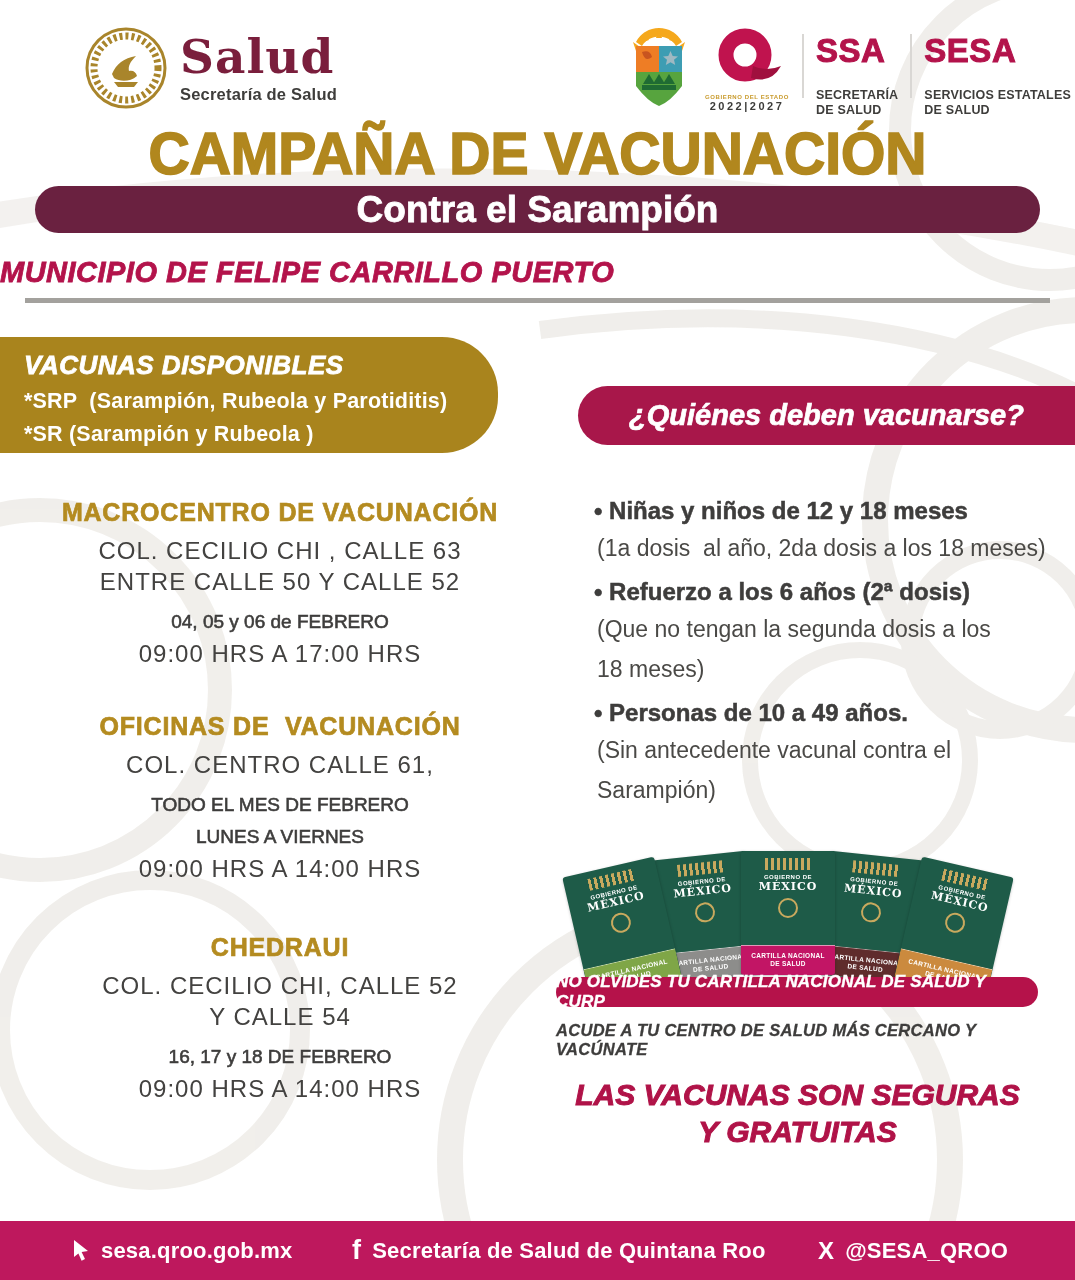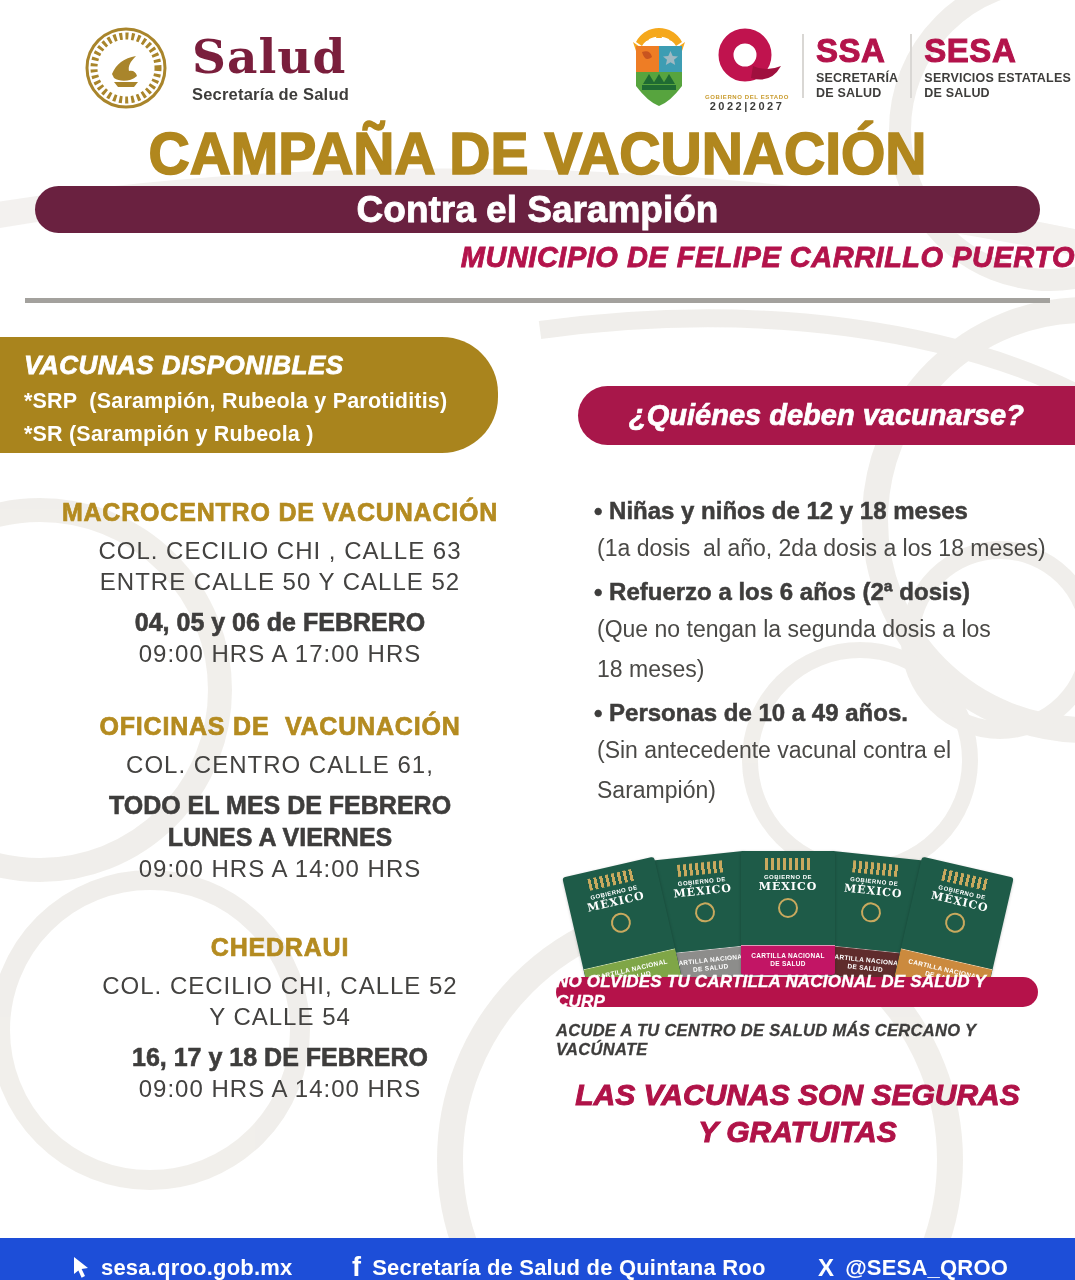--- a/index.html
+++ b/index.html
@@ -7,61 +7,61 @@
   .poster { position:relative; width:1075px; height:1280px; background:#ffffff; overflow:hidden; }
 
   
   .watermark { position:absolute; inset:0; z-index:0; }
 
   .layer { position:absolute; z-index:1; }
 
   
   .brand-left { left:84px; top:26px; display:flex; align-items:flex-start; }
   .seal-wrap { width:84px; height:84px; }
-  .brand-text { margin-left:24px; padding-top:6px; }
+  .brand-text { margin-left:12px; padding-top:6px; }
   .salud-wordmark { font-family:"DejaVu Serif", serif; font-weight:700; font-size:47px; line-height:50px; color:#7A1E3C; letter-spacing:1px; }
   .salud-sub { font-size:16.5px; font-weight:700; color:#3E3D3B; margin-top:3px; letter-spacing:0.2px; }
 
   
   .brand-right { left:628px; top:28px; display:flex; align-items:flex-start; }
   .q-block { margin-left:14px; width:86px; text-align:center; }
   .q-label { font-size:6px; color:#C99B2D; font-weight:700; letter-spacing:0.6px; margin-top:2px; }
   .q-period { font-size:11px; font-weight:700; color:#3C3C3A; letter-spacing:2.5px; }
   .vdiv { width:2px; height:64px; background:#D9D7D4; margin:6px 12px 0 12px; }
   .dep-block { margin-top:8px; }
   .dep-acronym { font-size:33px; font-weight:700; color:#B3134B; line-height:30px; -webkit-text-stroke:1px #B3134B; letter-spacing:0.5px; }
-  .dep-name { font-size:12.5px; font-weight:700; color:#3E3D3B; line-height:15px; margin-top:5px; letter-spacing:0.2px; }
+  .dep-name { font-size:12.5px; font-weight:700; color:#3E3D3B; line-height:15px; margin-top:22px; letter-spacing:0.2px; }
 
   
   .main-title { top:120px; left:0; width:100%; text-align:center; font-size:57px; font-weight:700;
     color:#B1871E; -webkit-text-stroke:1.6px #B1871E; letter-spacing:0px; transform:scaleY(1.04); }
   .banner-bar { top:186px; left:35px; width:1005px; height:47px; background:#6A2140; border-radius:24px;
     display:flex; align-items:center; justify-content:center; }
   .banner-text { color:#fff; font-size:37px; font-weight:700; -webkit-text-stroke:0.8px #fff; }
-  .municipio { top:241px; left:0; width:100%; text-align:right; font-style:italic; font-size:29px; font-weight:700;
+  .municipio { top:256px; left:0; width:100%; text-align:left; font-style:italic; font-size:29px; font-weight:700;
     color:#B3134B; -webkit-text-stroke:0.8px #B3134B; letter-spacing:0.5px; }
   .hdivider { top:298px; left:25px; width:1025px; height:5px; background:#A3A19D; }
 
   
   .gold-box { top:337px; left:0; width:498px; height:116px; background:#A9841D; border-radius:0 56px 56px 0;
     padding:13px 20px 0 24px; color:#fff; }
   .gb-title { font-style:italic; font-size:26px; font-weight:700; -webkit-text-stroke:0.8px #fff; letter-spacing:0.5px; }
   .gb-item { font-size:21.5px; font-weight:700; margin-top:8px; white-space:pre-wrap; letter-spacing:0.2px; }
 
   
   .who-box { top:386px; left:578px; width:497px; height:59px; background:#A8174A; border-radius:30px 0 0 30px;
     display:flex; align-items:center; justify-content:center; }
   .who-box-text { color:#fff; font-style:italic; font-size:29px; font-weight:700; -webkit-text-stroke:0.7px #fff; }
 
   
   .loc { left:30px; width:500px; text-align:center; color:#3E3D3C; }
   .loc-name { font-size:25px; font-weight:700; color:#B48B20; -webkit-text-stroke:0.7px #B48B20;
     letter-spacing:0.8px; margin-bottom:8px; white-space:pre-wrap; }
   .loc-addr { font-size:24px; line-height:31px; font-weight:400; letter-spacing:1px; color:#434240; }
-  .loc-bold { font-size:25px; line-height:32px; font-weight:700; -webkit-text-stroke:0.6px #3E3D3C; margin-top:9px; }
+  .loc-bold { font-size:19px; line-height:32px; font-weight:400; -webkit-text-stroke:0.6px #3E3D3C; margin-top:9px; }
   .loc-hours { font-size:24px; line-height:32px; font-weight:400; letter-spacing:1px; color:#434240; }
 
   
   .who-list { left:594px; top:492px; width:462px; color:#3E3D3C; }
   .wl-head { font-size:24px; font-weight:700; -webkit-text-stroke:0.5px #3E3D3C; line-height:34px; margin-top:2px; }
   .wl-note { font-size:23px; font-weight:400; line-height:40px; color:#4A4946; white-space:pre-wrap; margin-left:3px; }
   .wl-gap { height:5px; }
 
   
   .cartillas { left:585px; top:850px; width:420px; height:142px; }
@@ -79,21 +79,21 @@
   
   .reminder-bar { left:556px; top:977px; width:482px; height:30px; background:#B5124A; border-radius:18px;
     display:flex; align-items:center; justify-content:center; }
   .reminder-text { color:#fff; font-style:italic; font-size:17px; font-weight:700; -webkit-text-stroke:0.4px #fff; letter-spacing:0.2px; }
   .acude { left:556px; top:1021px; width:482px; font-style:italic; font-size:16.5px;
     font-weight:700; color:#3E3D3C; -webkit-text-stroke:0.3px #3E3D3C; letter-spacing:0.3px; }
   .slogan { left:545px; top:1076px; width:505px; text-align:center; color:#B01348; font-style:italic;
     font-weight:700; font-size:30px; line-height:37px; -webkit-text-stroke:1px #B01348; }
 
   
-  .footer { left:0; bottom:0; width:1075px; height:42px; background:#1d4ed8; }
+  .footer { left:0; bottom:0; width:1075px; height:59px; background:#be185d; }
   .footer-item { position:absolute; top:0; height:59px; display:flex; align-items:center; gap:11px;
     color:#fff; font-weight:700; font-size:22px; letter-spacing:0.2px; cursor:pointer; }
   .fi-web { left:73px; } .fi-fb { left:352px; } .fi-x { left:818px; }
   .fb-glyph { font-size:27px; font-weight:700; line-height:27px; }
   .x-glyph { font-size:24px; font-weight:700; line-height:24px; }
 </style>
 </head>
 <body>
 
 <div class="poster">

